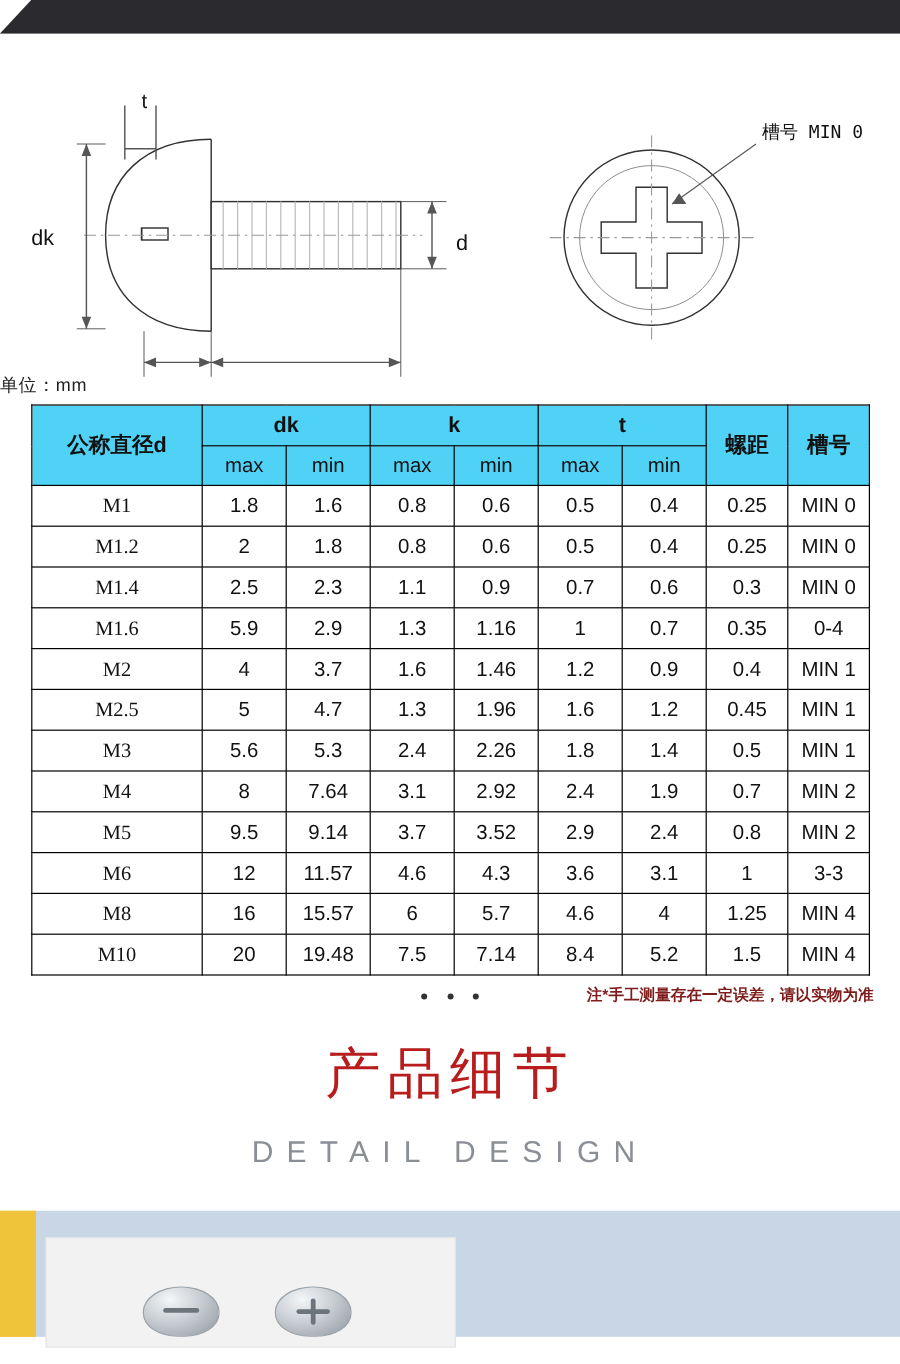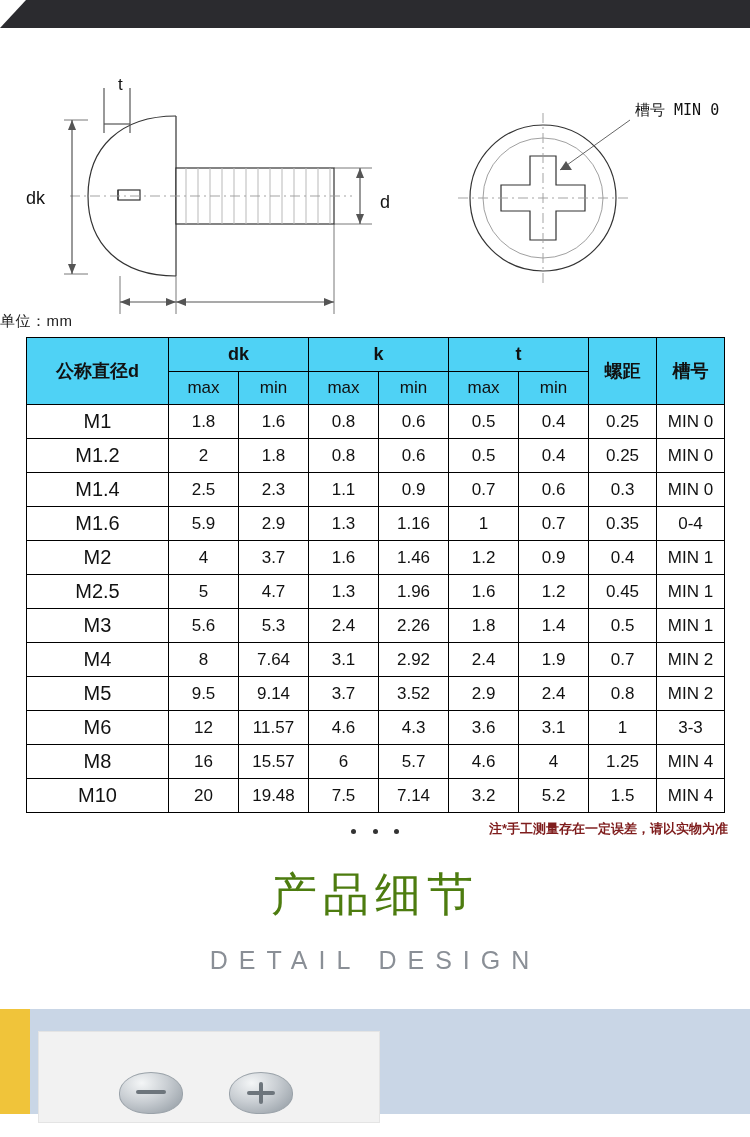--- a/index.html
+++ b/index.html
@@ -92,21 +92,22 @@
     font-size: 17px;
     font-weight: normal;
     height: 32px;
   }
   table.spec tbody td {
     background: #ffffff;
     font-size: 17px;
     height: 33px;
   }
   table.spec tbody td.firstcol {
-    font-size: 20px;
+    font-size: 17px;
+    font-family: Liberation Serif, serif;
   }
 
   .dots {
     text-align: center;
     margin-top: 9px;
     height: 14px;
     position: relative;
   }
   .dots span {
     display: inline-block;
@@ -123,21 +124,21 @@
     top: -2px;
     font-size: 13px;
     color: #7f1d1d;
     font-weight: bold;
   }
 
   .title-cn {
     text-align: center;
     font-size: 46px;
     letter-spacing: 6px;
-    color: #4d7c0f;
+    color: #b91c1c;
     margin-top: 28px;
     font-family: "Liberation Sans", sans-serif;
     font-weight: normal;
   }
   .title-en {
     text-align: center;
     font-size: 25px;
     letter-spacing: 11px;
     color: #8a8f96;
     margin-top: 20px;
@@ -447,21 +448,21 @@
           <td>4</td>
           <td>1.25</td>
           <td>MIN 4</td>
         </tr>
         <tr>
           <td class="firstcol">M10</td>
           <td>20</td>
           <td>19.48</td>
           <td>7.5</td>
           <td>7.14</td>
-          <td>3.2</td>
+          <td>8.4</td>
           <td>5.2</td>
           <td>1.5</td>
           <td>MIN 4</td>
         </tr>
       </tbody>
     </table>
   </div>
 
   <div class="dots">
     <span></span>

